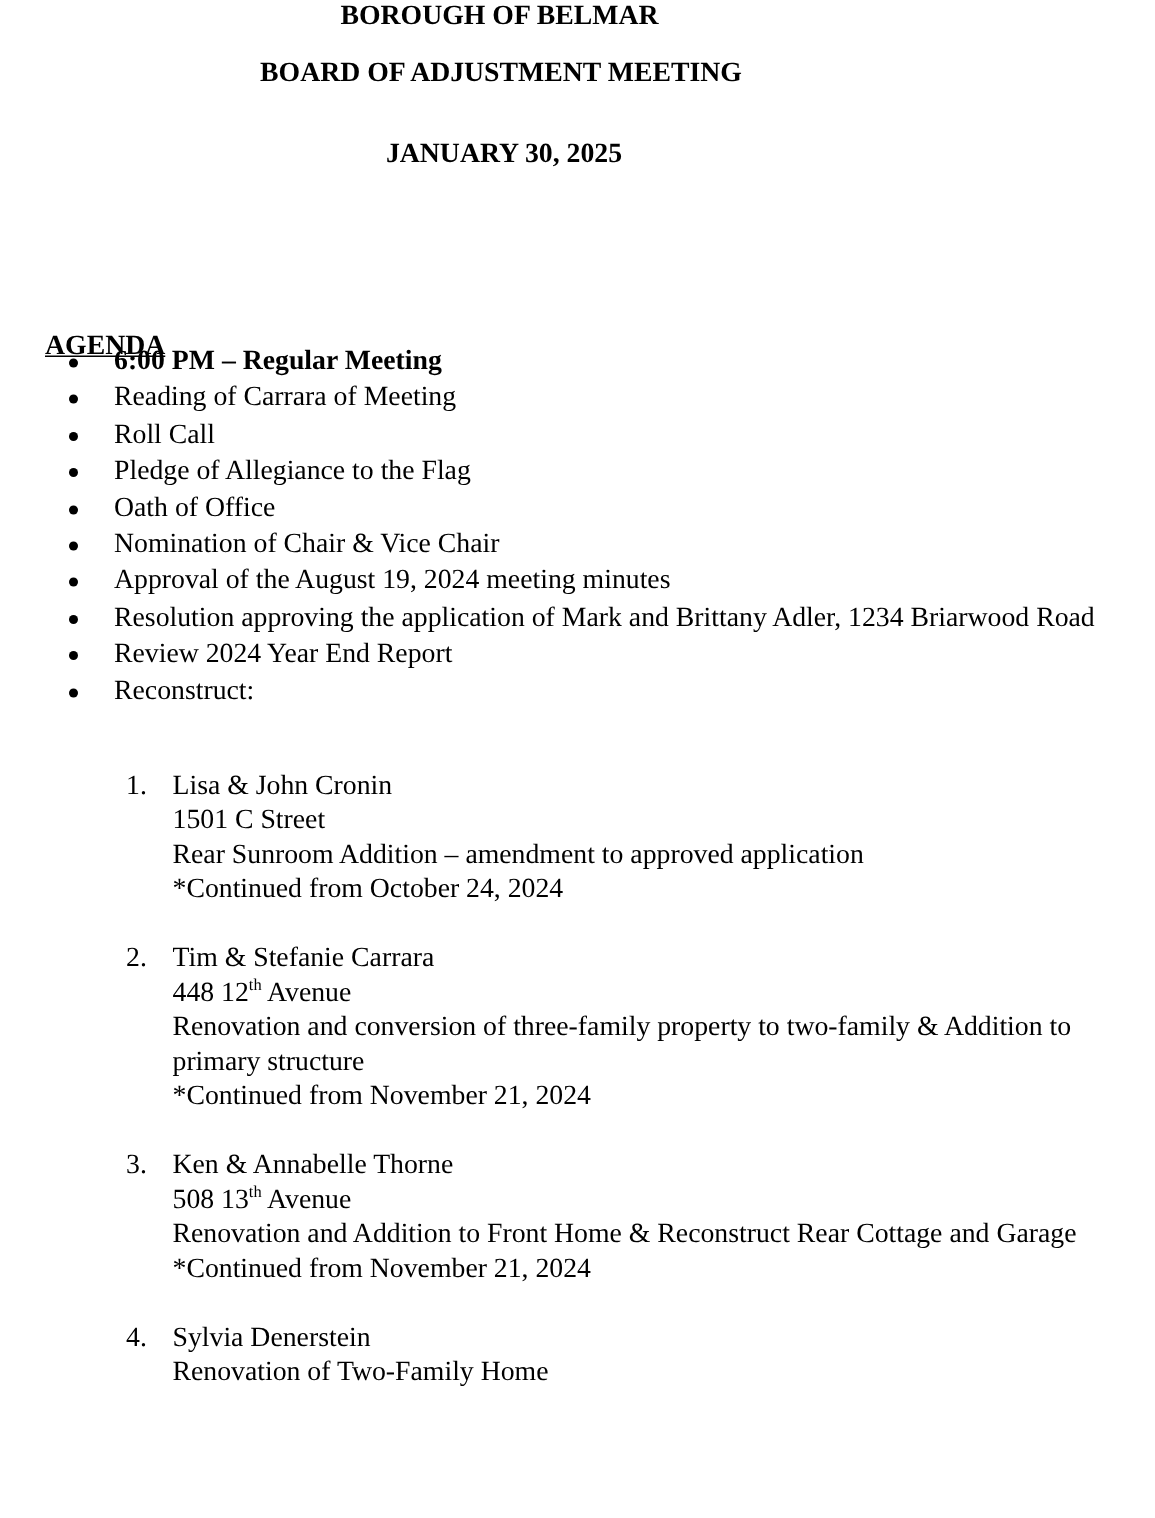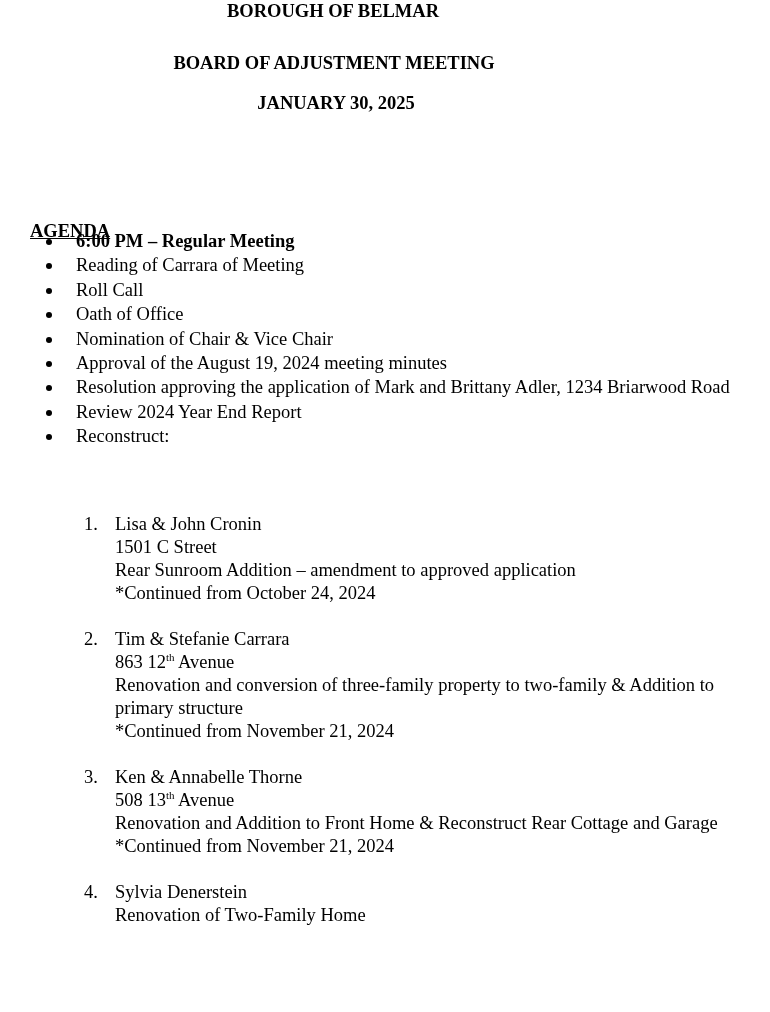--- a/index.html
+++ b/index.html
@@ -5,21 +5,21 @@
     html, body { margin: 0; padding: 0; background: #ffffff; }
     body {
       width: 770px; height: 1012px; overflow: hidden; position: relative;
       font-family: "Liberation Serif", serif; color: #000000;
     }
     .title {
       position: absolute; left: 0; width: 668px; text-align: center;
       font-weight: bold; font-size: 18.5px; line-height: 22px; margin: 0;
     }
     #t1 { top: 0px; left: -1px; }
-    #t2 { top: 52px; }
+    #t2 { top: 38px; }
     #t3 { top: 92px; left: 2px; }
     .agenda-heading {
       position: absolute; left: 16px; top: 206px; margin: 14px;
       font-weight: bold; font-size: 18.5px; line-height: 22px; text-decoration: underline;
     }
     .bullets {
       position: absolute; left: 0; top: 230px; margin: 0; padding: 0; list-style: none; width: 760px;
     }
     .bullets li {
       position: relative; padding-left: 76px; font-size: 18.5px; line-height: 23.2px; margin: 0 0 1.2px 0;
@@ -44,40 +44,41 @@
 <h1 id="t1" class="title">BOROUGH OF BELMAR</h1>
 <h2 id="t2" class="title">BOARD OF ADJUSTMENT MEETING</h2>
 <h2 id="t3" class="title">JANUARY 30, 2025</h2>
 
 <h3 class="agenda-heading">AGENDA</h3>
 
 <ul class="bullets" id="agenda-list">
     <li class="bold"><span class="dot"></span><span>6:00 PM – Regular Meeting</span></li>
     <li><span class="dot"></span><span>Reading of Carrara of Meeting</span></li>
     <li><span class="dot"></span><span>Roll Call</span></li>
+    <li><span class="dot"></span><span>Pledge of Allegiance to the Flag</span></li>
     <li><span class="dot"></span><span>Oath of Office</span></li>
     <li><span class="dot"></span><span>Nomination of Chair &amp; Vice Chair</span></li>
     <li><span class="dot"></span><span>Approval of the August 19, 2024 meeting minutes</span></li>
     <li><span class="dot"></span><span>Resolution approving the application of Mark and Brittany Adler, 1234 Briarwood Road</span></li>
     <li><span class="dot"></span><span>Review 2024 Year End Report</span></li>
     <li><span class="dot"></span><span>Reconstruct:</span></li>
   </ul>
 
 <ol class="apps" id="apps-list">
     <li>
       <span class="num">1.</span>
       <span class="line">Lisa &amp; John Cronin</span>
       <span class="line"><span>1501 C Street</span></span>
       <span class="line">Rear Sunroom Addition – amendment to approved application</span>
       <span class="line">*Continued from October 24, 2024</span>
     </li>
     <li>
       <span class="num">2.</span>
       <span class="line">Tim &amp; Stefanie Carrara</span>
-      <span class="line"><span>863 12</span><sup>th</sup><span> Avenue</span></span>
+      <span class="line"><span>448 12</span><sup>th</sup><span> Avenue</span></span>
       <span class="line">Renovation and conversion of three-family property to two-family &amp; Addition to primary structure</span>
       <span class="line">*Continued from November 21, 2024</span>
     </li>
     <li>
       <span class="num">3.</span>
       <span class="line">Ken &amp; Annabelle Thorne</span>
       <span class="line"><span>508 13</span><sup>th</sup><span> Avenue</span></span>
       <span class="line">Renovation and Addition to Front Home &amp; Reconstruct Rear Cottage and Garage</span>
       <span class="line">*Continued from November 21, 2024</span>
     </li>

